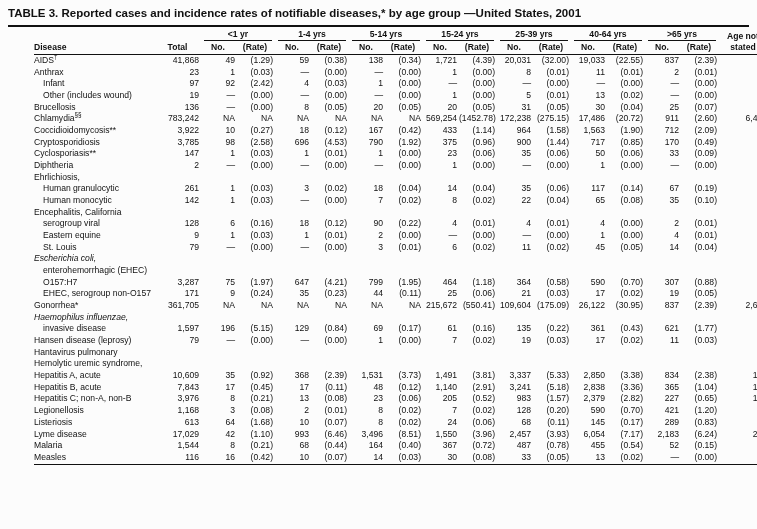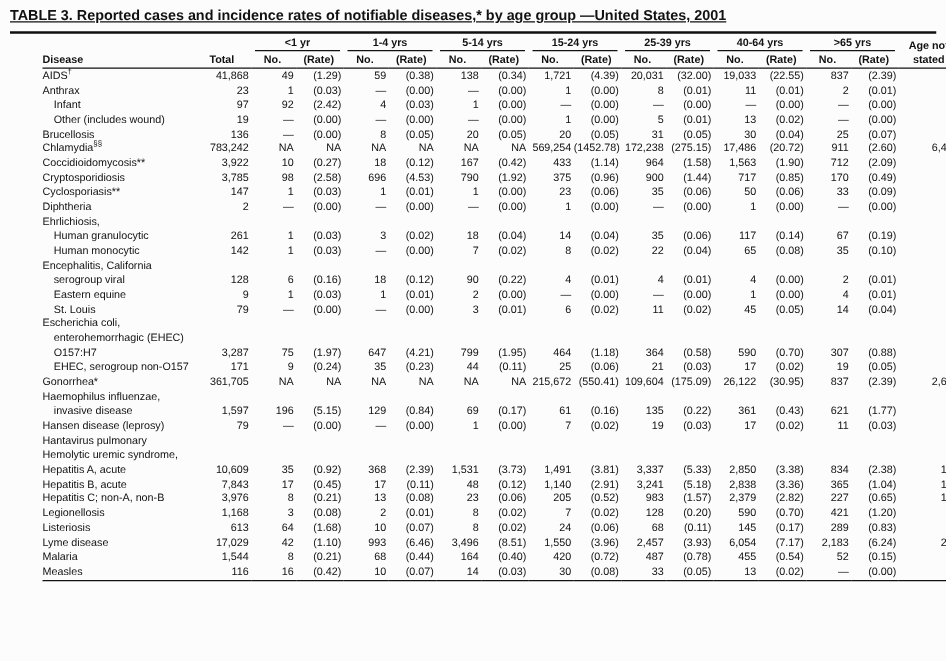--- a/index.html
+++ b/index.html
@@ -1,30 +1,30 @@
 <!DOCTYPE html>
 <html><head>
 <meta charset="utf-8">
 <style>
   *{box-sizing:border-box;}
   html,body{margin:0;padding:0;}
   body{width:757px;height:529px;background:#fcfcfc;color:#111;font-family:"Liberation Sans",sans-serif;overflow:hidden;}
   .page{padding:6px 8px 0 8px;}
-  .title{font-size:11.5px;font-weight:bold;line-height:13px;padding:1px 0 5px 0;border-bottom:2.5px solid #111;text-decoration:underline;}
+  .title{font-size:11.5px;font-weight:bold;line-height:13px;padding:1px 0 5px 0;border-bottom:2.5px solid #111;}
   table{border-collapse:collapse;table-layout:fixed;width:735px;border-bottom:1.6px solid #111;margin-left:26px;}
   col.c-disease{width:122px;} col.c-total{width:45px;} col.c-no{width:36px;} col.c-rate{width:38px;} col.c-agens{width:50px;}
   th{font-size:8.6px;font-weight:bold;padding:0;vertical-align:bottom;white-space:nowrap;}
   .h-left{text-align:left;}
   .h-num{padding-right:2px;}
   .grp{border-bottom:1px solid #111;text-align:center;margin:0 3px;padding:3px 0 1px 0;line-height:9px;font-weight:bold;}
   tr.sub th{border-bottom:1px solid #111;padding-top:2px;padding-bottom:2px;line-height:9px;}
   tbody td{font-size:8.6px;line-height:11.67px;padding:0;white-space:nowrap;vertical-align:bottom;}
   td.disease{text-align:left;}
   td.ind1{padding-left:9px;}
-  .it{}
+  .it{font-style:italic;}
   td.num{text-align:right;padding-right:2px;}
   sup{font-size:6.3px;line-height:0;}
 </style>
 </head>
 <body style="background: rgb(252, 252, 252); color: rgb(17, 17, 17);">
 
 <div class="page">
   <div class="title">TABLE 3. Reported cases and incidence rates of notifiable diseases,* by age group —United States, 2001</div>
   <table>
     <colgroup>
@@ -723,21 +723,21 @@
         </tr>
         <tr>
           <td class="disease">Malaria</td>
           <td class="num">1,544</td>
           <td class="num">8</td>
           <td class="num rate">(0.21)</td>
           <td class="num">68</td>
           <td class="num rate">(0.44)</td>
           <td class="num">164</td>
           <td class="num rate">(0.40)</td>
-          <td class="num">420</td>
+          <td class="num">367</td>
           <td class="num rate">(0.72)</td>
           <td class="num">487</td>
           <td class="num rate">(0.78)</td>
           <td class="num">455</td>
           <td class="num rate">(0.54)</td>
           <td class="num">52</td>
           <td class="num rate">(0.15)</td>
           <td class="num">27</td>
         </tr>
         <tr>

